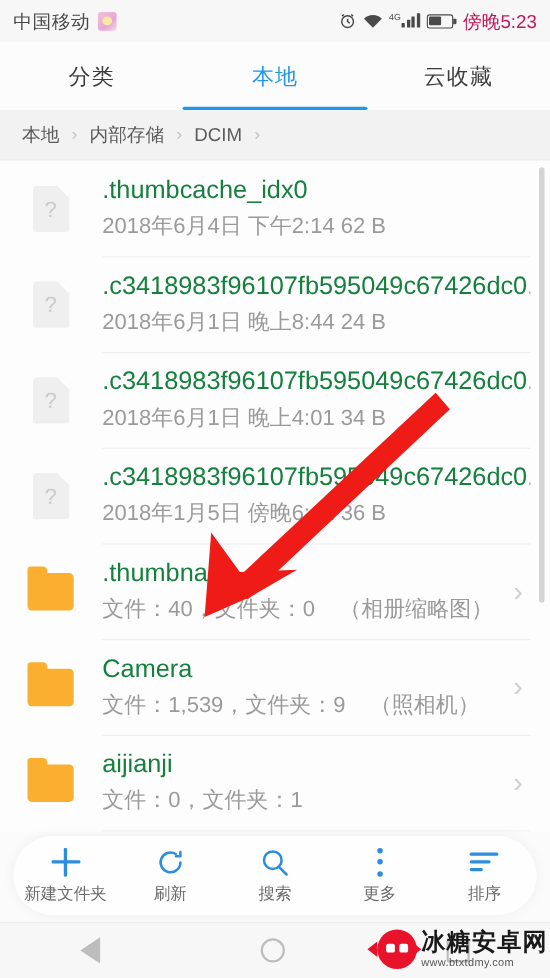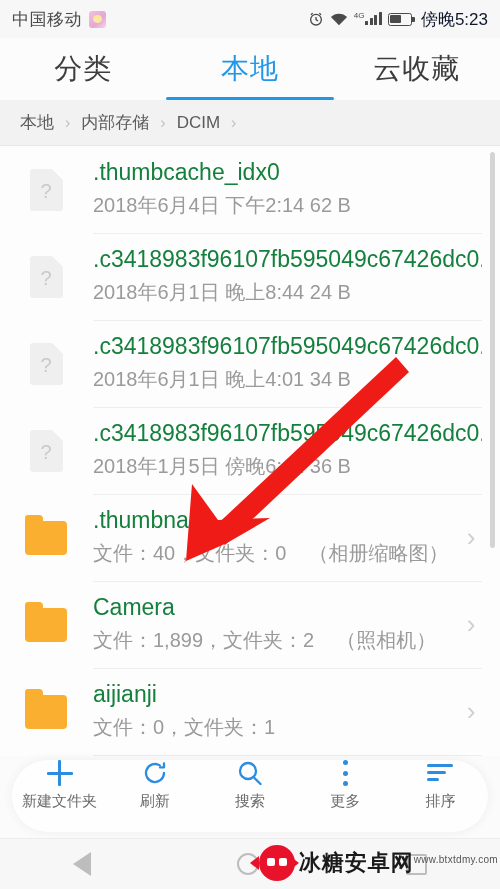--- a/index.html
+++ b/index.html
@@ -30,21 +30,21 @@
     width: 17px; height: 17px; margin-left: 7px; border-radius: 3px;
     background: linear-gradient(135deg,#f2c0de 0%, #e5a7d2 60%, #f5d8ea 100%);
     position: relative; flex: none;
   }
   .sb-appicon::after {
     content: ""; position: absolute; left: 4px; top: 4.5px;
     width: 9px; height: 8px; border-radius: 50%;
     background: #fbe7a0;
   }
   .sb-right { margin-left: auto; display: flex; align-items: center; gap: 6px; }
-  .sb-time { font-size: 17px; color: #0f172a; margin-left: 3px; }
+  .sb-time { font-size: 17px; color: #be185d; margin-left: 3px; }
 
   .ic { display: block; }
   .ic-alarm { width: 16px; height: 16px; }
   .ic-wifi  { width: 18px; height: 14px; }
   .sig-wrap { display: flex; align-items: flex-start; gap: 1px; }
   .sig-4g { font-size: 8px; color: #4a4a4a; line-height: 1; margin-bottom: 7px; }
   .bars { display: flex; align-items: flex-end; gap: 1.5px; height: 13px; }
   .bars i { display:block; width: 3px; background: #4a4a4a; border-radius: .5px; }
   .bars i:nth-child(1){ height: 4px; }
   .bars i:nth-child(2){ height: 7px; }
@@ -62,21 +62,21 @@
 
   
   .tabs {
     position: absolute; top: 38px; left: 0;
     width: 500px; height: 62px;
     background: #fcfcfc;
     display: flex; align-items: stretch;
   }
   .tab {
     flex: 1; display: flex; align-items: center; justify-content: center;
-    font-size: 28px; color: #3d3d3d; position: relative;
+    font-size: 20px; color: #3d3d3d; position: relative;
     letter-spacing: 1px;
   }
   .tab.active { color: #2297e8; }
   .tab.active::after {
     content: ""; position: absolute; bottom: 0; left: 50%;
     transform: translateX(-50%);
     width: 168px; height: 3px; background: #2297e8; border-radius: 2px;
   }
 
   
@@ -179,21 +179,21 @@
     font-size: 31px; color: #efe9e4; letter-spacing: 1px;
     font-family: "Liberation Serif", serif;
   }
 
   
   .toolbar {
     position: absolute; left: 12px; top: 760px;
     width: 476px; height: 72px;
     background: #fefefe; border-radius: 36px;
     box-shadow: 0 0 12px rgba(0,0,0,0.055);
-    display: flex; align-items: flex-start;
+    display: flex; align-items: center;
   }
   .tb-item {
     flex: 1; display: flex; flex-direction: column;
     align-items: center; justify-content: center; gap: 6px;
   }
   .tb-icon { height: 26px; display: flex; align-items: center; justify-content: center; }
   .tb-label { font-size: 15px; color: #6b6b6b; }
 
   .plus { position: relative; width: 26px; height: 26px; }
   .plus::before, .plus::after {
@@ -246,21 +246,21 @@
     content:""; position:absolute; top: 13px; width: 8px; height: 8px;
     background:#fff; border-radius: 2px;
   }
   .wm-candy .ball::before { left: 8px; }
   .wm-candy .ball::after  { left: 20px; }
   .wm-candy .wrapL, .wm-candy .wrapR {
     position: absolute; top: 11px; width: 0; height: 0; border-style: solid;
   }
   .wm-candy .wrapL { left: -2px; border-width: 7px 9px 7px 0; border-color: transparent #e8132b transparent transparent; }
   .wm-candy .wrapR { right: -5px; border-width: 7px 0 7px 9px; border-color: transparent transparent transparent #e8132b; }
-  .wm-tx { display: flex; flex-direction: row; line-height: 1; text-align: right; }
+  .wm-tx { display: flex; flex-direction: column; line-height: 1; }
   .wm-cn { font-size: 22px; color: #1a1a1a; font-weight: bold; letter-spacing: 1px; }
   .wm-url { font-size: 10px; color: #555; margin-top: 3px; letter-spacing: .3px; }
 </style>
 </head>
 <body>
 
 <div id="screen">
 
   <div class="statusbar">
     <span class="sb-carrier">中国移动</span>
@@ -373,21 +373,21 @@
       <div class="chev">›</div>
     </div>
 
     <div class="row">
       <div class="row-icon">
         <div class="folder-ic"></div>
       </div>
       <div class="row-text">
         <div class="row-title">Camera</div>
         <div class="row-sub">
-          <span>文件：1,899，文件夹：2</span><span class="note">（照相机）</span>
+          <span>文件：1,539，文件夹：9</span><span class="note">（照相机）</span>
         </div>
       </div>
       <div class="chev">›</div>
     </div>
 
     <div class="row">
       <div class="row-icon">
         <div class="folder-ic"></div>
       </div>
       <div class="row-text">

